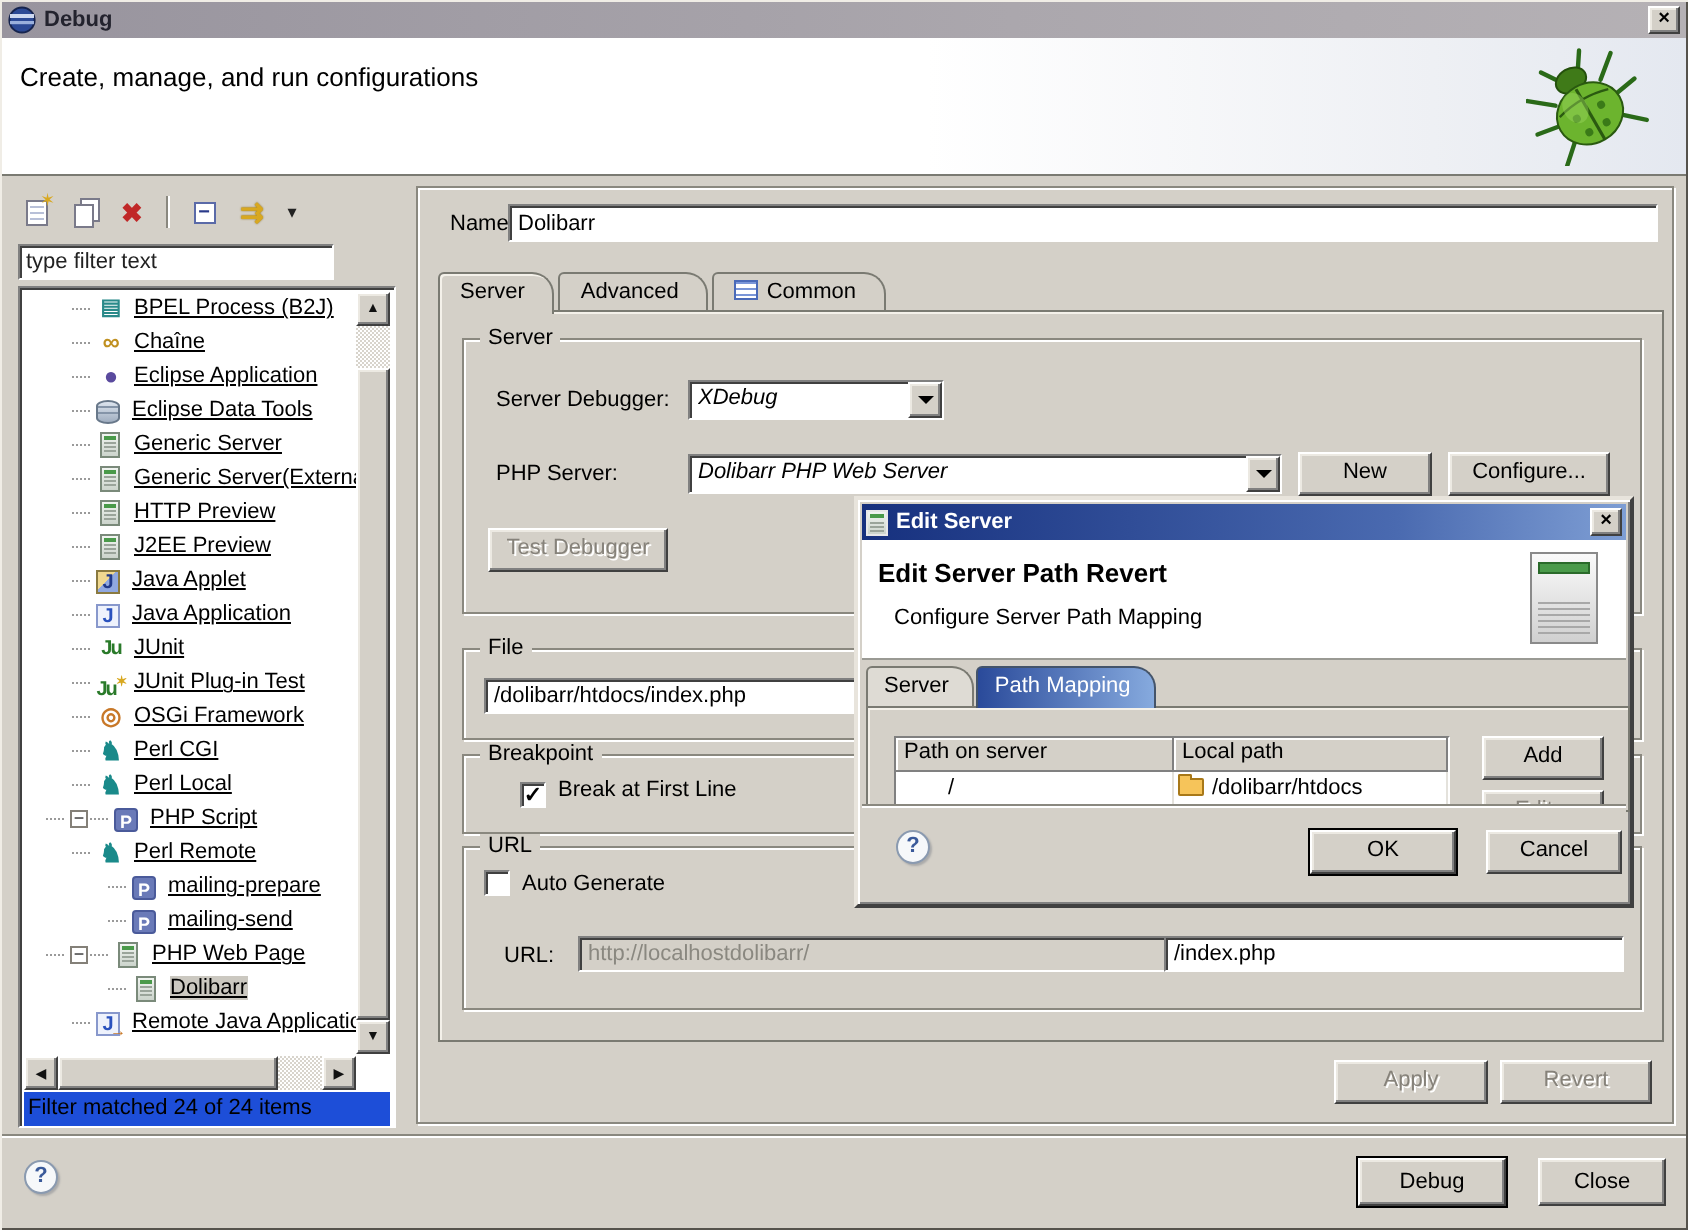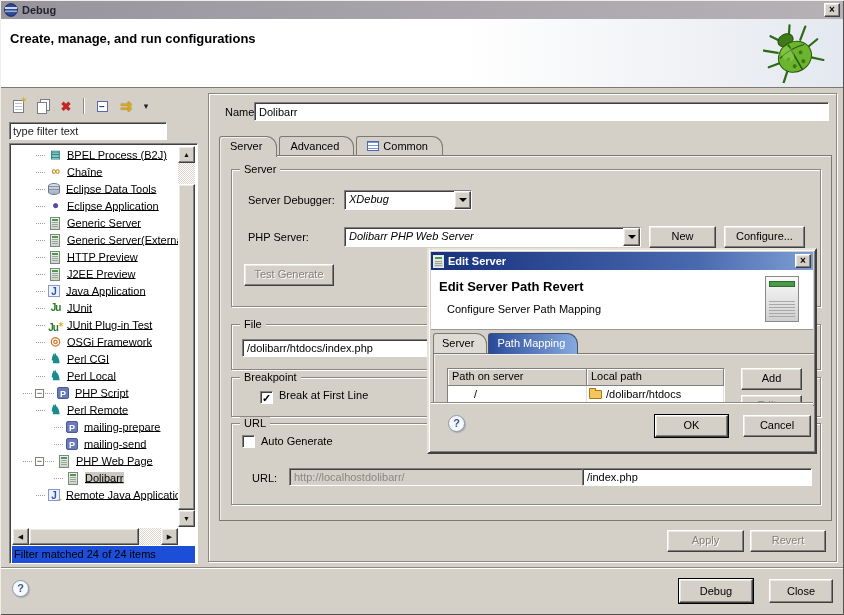--- a/index.html
+++ b/index.html
@@ -15,21 +15,21 @@
               display:flex; align-items:center; padding:0 3px; }
   .titlebar .ttext { font-weight:bold; color:#23232e; margin-left:4px; flex:1; }
   .winbtn { width:16px; height:14px; background:#d4d0c8; border:1px solid;
             border-color:#fff #404040 #404040 #fff; box-shadow: inset -1px -1px 0 #808080, inset 1px 1px 0 #ece9e2;
             font-size:10px; font-weight:bold; line-height:12px; text-align:center; color:#000; }
 
   
   .banner { position:absolute; left:1px; top:19px; right:1px; height:69px;
             background:linear-gradient(90deg,#ffffff 55%,#eef0f4 85%,#e4e8f0);
             border-bottom:1px solid #7a7a72; }
-  .banner .btitle { position:absolute; left:9px; top:12px; font-size:13px; font-weight:bold; }
+  .banner .btitle { position:absolute; left:9px; top:12px; font-size:13px; font-weight:normal; }
   .bugbox { position:absolute; right:18px; top:4px; width:62px; height:60px; }
 
   
   .bodyarea { position:absolute; left:1px; top:89px; right:1px; height:478px; }
 
   
   .ltoolbar { position:absolute; left:8px; top:6px; height:22px; display:flex; align-items:center; gap:6px; }
   .tbicon { width:18px; height:17px; display:flex; align-items:center; justify-content:center; }
   .tbsep { width:1px; height:16px; border-left:1px solid #8a887f; border-right:1px solid #fff; margin:0 2px; }
   .glyph-del { color:#c02828; font-size:13px; font-weight:bold; }
@@ -257,26 +257,27 @@
           <span class="glyph-caret">▾</span>
         </div>
     </div>
 
     <input class="filterbox" type="text" placeholder="type filter text" style="">
 
     <div class="treepanel">
       <div class="treeview" id="tree-rows">
           <div class="trow"><span class="tdots"></span><span class="ticon icon-bpel-process" style="color:#2a8a8a">▤</span><span class="tlabel">BPEL Process (B2J)</span></div>
           <div class="trow"><span class="tdots"></span><span class="ticon icon-chain" style="color:#c09020">∞</span><span class="tlabel">Chaîne</span></div>
+          <div class="trow"><span class="tdots"></span><span class="ticon icon-eclipse-app" style="color:#5a4a9e">●</span><span class="tlabel">Eclipse Application</span></div>
           <div class="trow"><span class="tdots"></span><span class="ticon icon-database"></span><span class="tlabel">Eclipse Data Tools</span></div>
-          <div class="trow"><span class="tdots"></span><span class="ticon icon-eclipse-app" style="color:#5a4a9e">●</span><span class="tlabel">Eclipse Application</span></div>
           <div class="trow"><span class="tdots"></span><span class="ticon icon-server"></span><span class="tlabel">Generic Server</span></div>
           <div class="trow"><span class="tdots"></span><span class="ticon icon-server"></span><span class="tlabel">Generic Server(External La</span></div>
           <div class="trow"><span class="tdots"></span><span class="ticon icon-server"></span><span class="tlabel">HTTP Preview</span></div>
           <div class="trow"><span class="tdots"></span><span class="ticon icon-server"></span><span class="tlabel">J2EE Preview</span></div>
+          <div class="trow"><span class="tdots"></span><span class="ticon icon-java-applet">J</span><span class="tlabel">Java Applet</span></div>
           <div class="trow"><span class="tdots"></span><span class="ticon icon-java-app">J</span><span class="tlabel">Java Application</span></div>
           <div class="trow"><span class="tdots"></span><span class="ticon icon-junit">Ju</span><span class="tlabel">JUnit</span></div>
           <div class="trow"><span class="tdots"></span><span class="ticon icon-junit-plugin">Ju</span><span class="tlabel">JUnit Plug-in Test</span></div>
           <div class="trow"><span class="tdots"></span><span class="ticon icon-osgi" style="color:#c87828">◎</span><span class="tlabel">OSGi Framework</span></div>
           <div class="trow"><span class="tdots"></span><span class="ticon icon-perl" style="color:#1a8a8a">♞</span><span class="tlabel">Perl CGI</span></div>
           <div class="trow"><span class="tdots"></span><span class="ticon icon-perl" style="color:#1a8a8a">♞</span><span class="tlabel">Perl Local</span></div>
           <div class="trow haskid"><span class="tdots"></span><span class="expander">−</span><span class="tdots"></span><span class="ticon icon-php">P</span><span class="tlabel">PHP Script</span></div>
           <div class="trow"><span class="tdots"></span><span class="ticon icon-perl" style="color:#1a8a8a">♞</span><span class="tlabel">Perl Remote</span></div>
           <div class="trow child"><span class="tdots"></span><span class="ticon icon-php">P</span><span class="tlabel">mailing-prepare</span></div>
           <div class="trow child"><span class="tdots"></span><span class="ticon icon-php">P</span><span class="tlabel">mailing-send</span></div>
@@ -317,21 +318,21 @@
             <span class="cval">XDebug</span>
             <span class="cbtn"></span>
           </div>
           <span class="flabel" style="left:16px;top:61px;">PHP Server:</span>
           <div class="combo" style="left:112px;top:57px;width:297px;">
             <span class="cval">Dolibarr PHP Web Server</span>
             <span class="cbtn"></span>
           </div>
           <div class="btn" style="left:417px;top:56px;width:67px;height:22px;">New</div>
           <div class="btn" style="left:492px;top:56px;width:81px;height:22px;">Configure...</div>
-          <div class="btn disabled" style="left:12px;top:94px;width:90px;height:22px;">Test Generate</div>
+          <div class="btn disabled" style="left:12px;top:94px;width:90px;height:22px;">Test Debugger</div>
         </div>
 
         <div class="groupbox" style="left:11px;top:168px;width:590px;height:46px;">
           <span class="grouplabel">File</span>
           <input class="txtfield" style="left: 10px; top: 14px; width: 570px; height: 18px;" type="text" value="/dolibarr/htdocs/index.php">
         </div>
 
         <div class="groupbox" style="left:11px;top:221px;width:590px;height:40px;">
           <span class="grouplabel">Breakpoint</span>
           <div style="position:absolute;left:28px;top:11px;">

